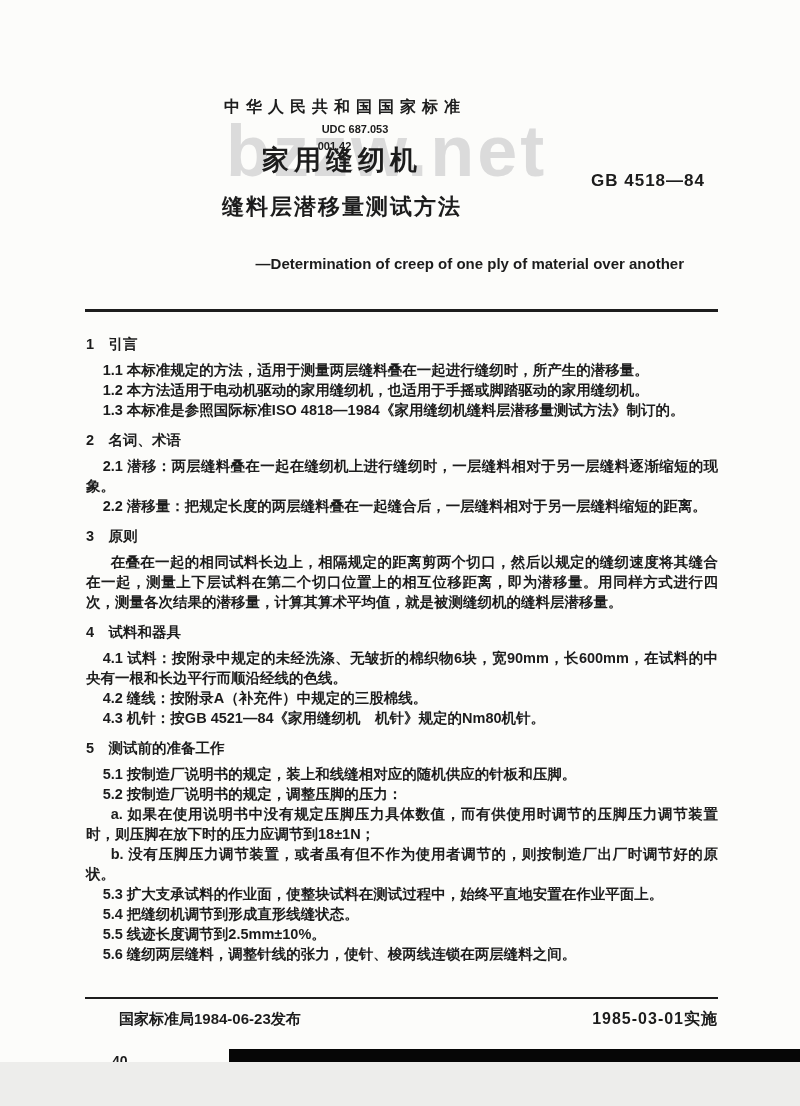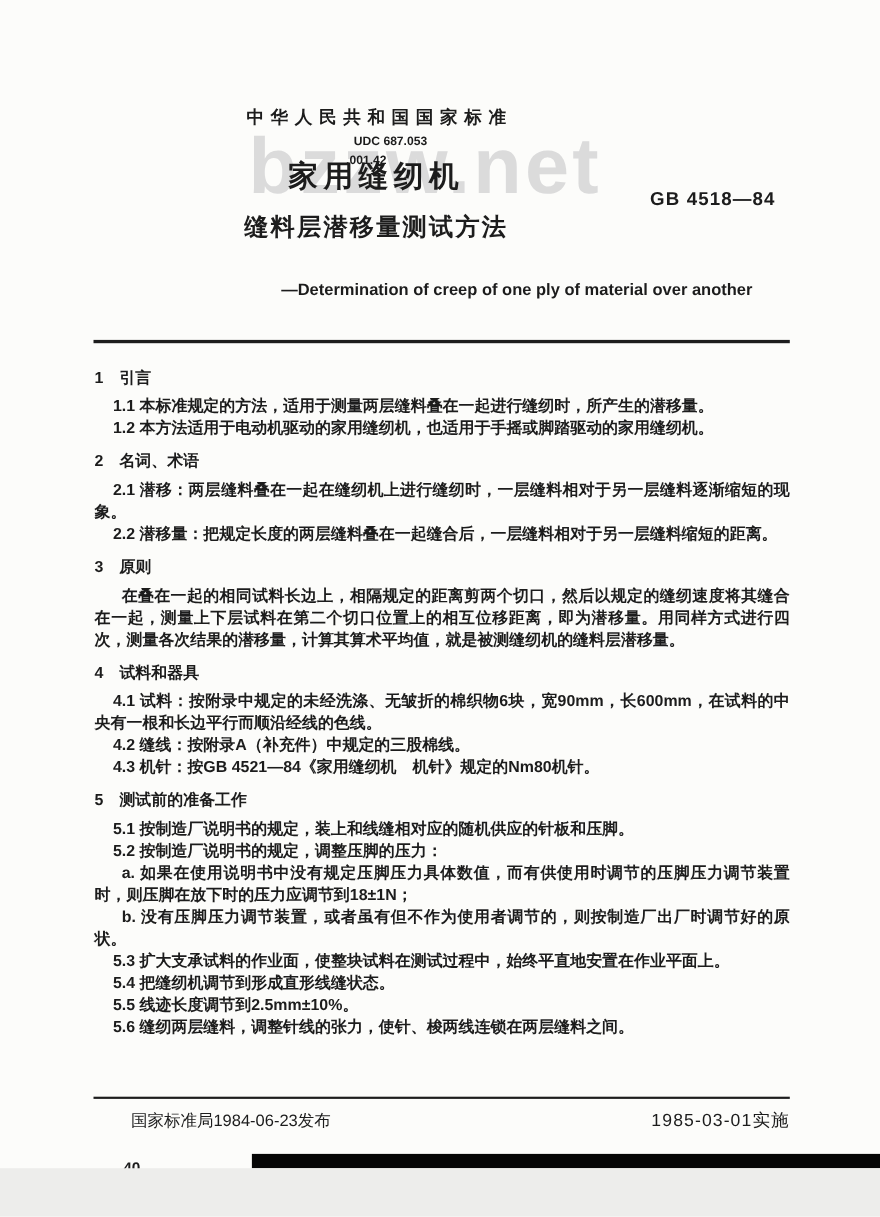--- a/index.html
+++ b/index.html
@@ -36,21 +36,21 @@
   }
   .sec-heading { font-weight:700; font-size:14.5px; margin:10px 0 6px; }
   .body-text .sec-heading:first-child { margin-top:0; }
   .para { margin:0; }
   .p-num   { text-indent:1.15em; }
   .p-plain { text-indent:1.7em; }
   .p-sub   { text-indent:1.7em; }
   .footer-row {
     position:absolute; left:86px; top:1009px; width:632px;
     display:flex; justify-content:space-between; align-items:baseline;
-    font-weight:400; z-index:1;padding-left:33px;
+    font-weight:700; z-index:1;padding-left:33px;
   }
   .footer-left  { font-size:15px; }
   .footer-right { font-size:16px; letter-spacing:1px; }
   .page-number { position:absolute; left:112px; top:1053px; font-size:14px; font-weight:700;text-align:center; }
   .scan-bar { position:absolute; left:229px; right:0; bottom:0; height:13px; background:#060606; }
 </style>
 </head>
 <body>
 
 <div class="page">
@@ -68,20 +68,21 @@
   <div class="hdr std-no">GB 4518—84</div>
   <div class="hdr title-cn2">缝料层潜移量测试方法</div>
   <div class="hdr title-en2">—Determination of creep of one ply of material over another</div>
 
   <hr class="rule top-rule">
 
   <div class="body-text" id="doc-body">
       <div class="sec-heading">1　引言</div>
       <p class="para p-num">1.1 本标准规定的方法，适用于测量两层缝料叠在一起进行缝纫时，所产生的潜移量。</p>
       <p class="para p-num">1.2 本方法适用于电动机驱动的家用缝纫机，也适用于手摇或脚踏驱动的家用缝纫机。</p>
+      <p class="para p-num">1.3 本标准是参照国际标准ISO 4818—1984《家用缝纫机缝料层潜移量测试方法》制订的。</p>
       <div class="sec-heading">2　名词、术语</div>
       <p class="para p-num">2.1 潜移：两层缝料叠在一起在缝纫机上进行缝纫时，一层缝料相对于另一层缝料逐渐缩短的现象。</p>
       <p class="para p-num">2.2 潜移量：把规定长度的两层缝料叠在一起缝合后，一层缝料相对于另一层缝料缩短的距离。</p>
       <div class="sec-heading">3　原则</div>
       <p class="para p-plain">在叠在一起的相同试料长边上，相隔规定的距离剪两个切口，然后以规定的缝纫速度将其缝合在一起，测量上下层试料在第二个切口位置上的相互位移距离，即为潜移量。用同样方式进行四次，测量各次结果的潜移量，计算其算术平均值，就是被测缝纫机的缝料层潜移量。</p>
       <div class="sec-heading">4　试料和器具</div>
       <p class="para p-num">4.1 试料：按附录中规定的未经洗涤、无皱折的棉织物6块，宽90mm，长600mm，在试料的中央有一根和长边平行而顺沿经线的色线。</p>
       <p class="para p-num">4.2 缝线：按附录A（补充件）中规定的三股棉线。</p>
       <p class="para p-num">4.3 机针：按GB 4521—84《家用缝纫机　机针》规定的Nm80机针。</p>
       <div class="sec-heading">5　测试前的准备工作</div>

